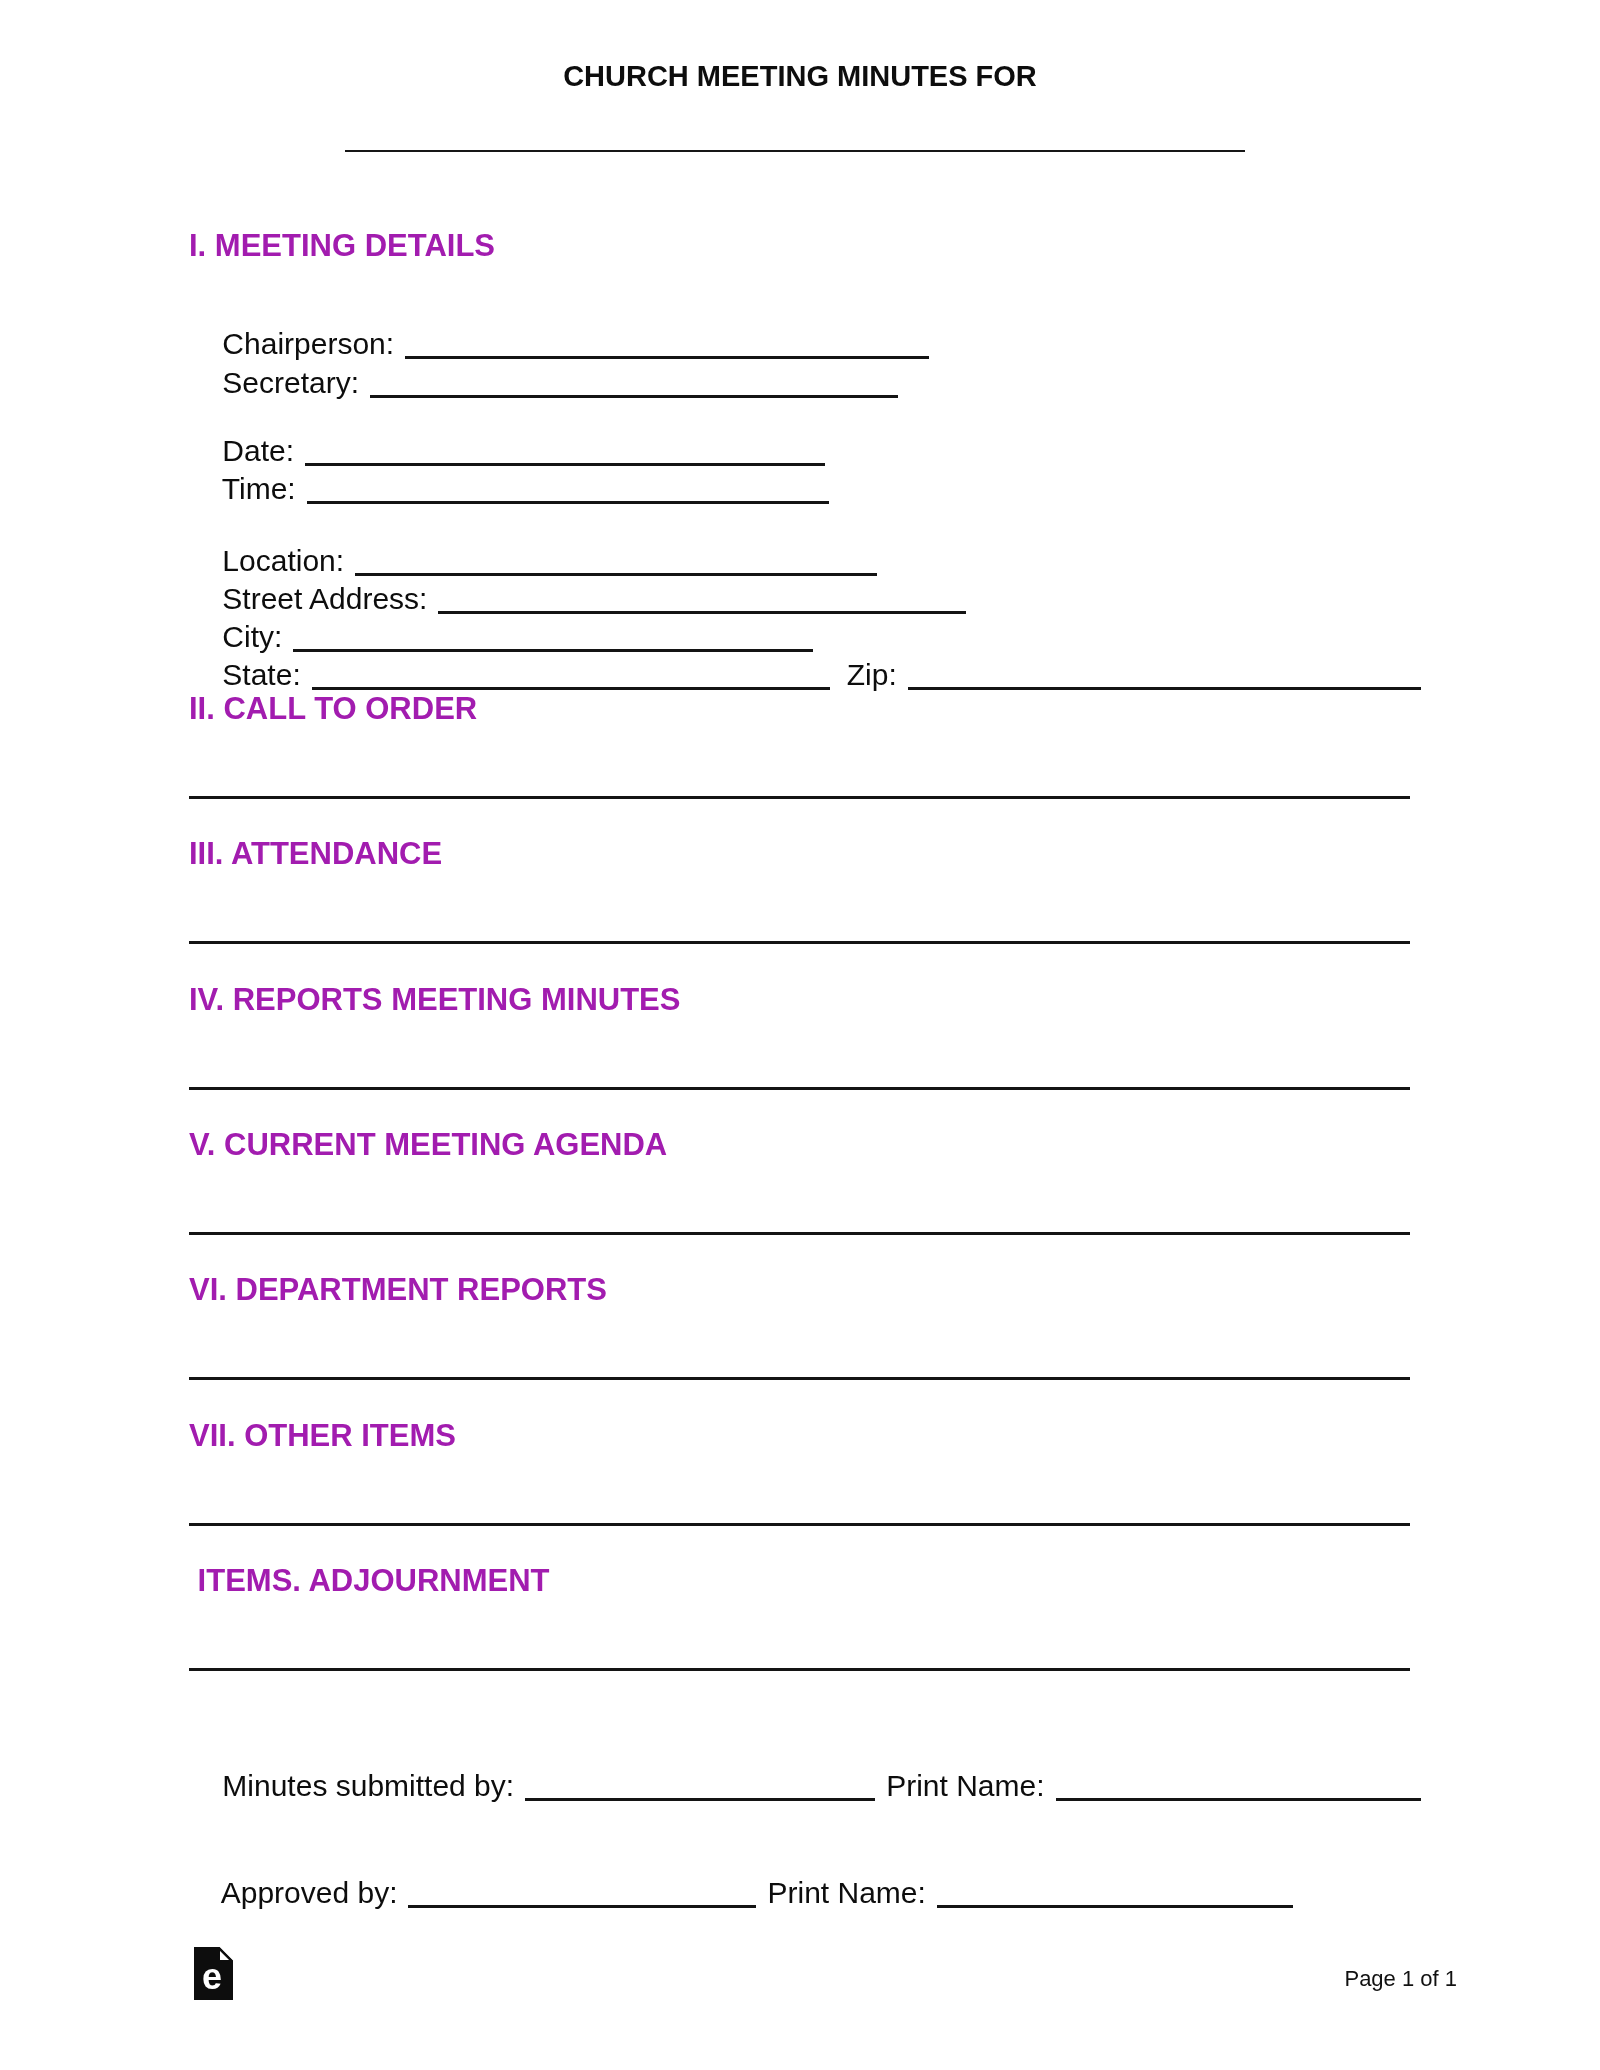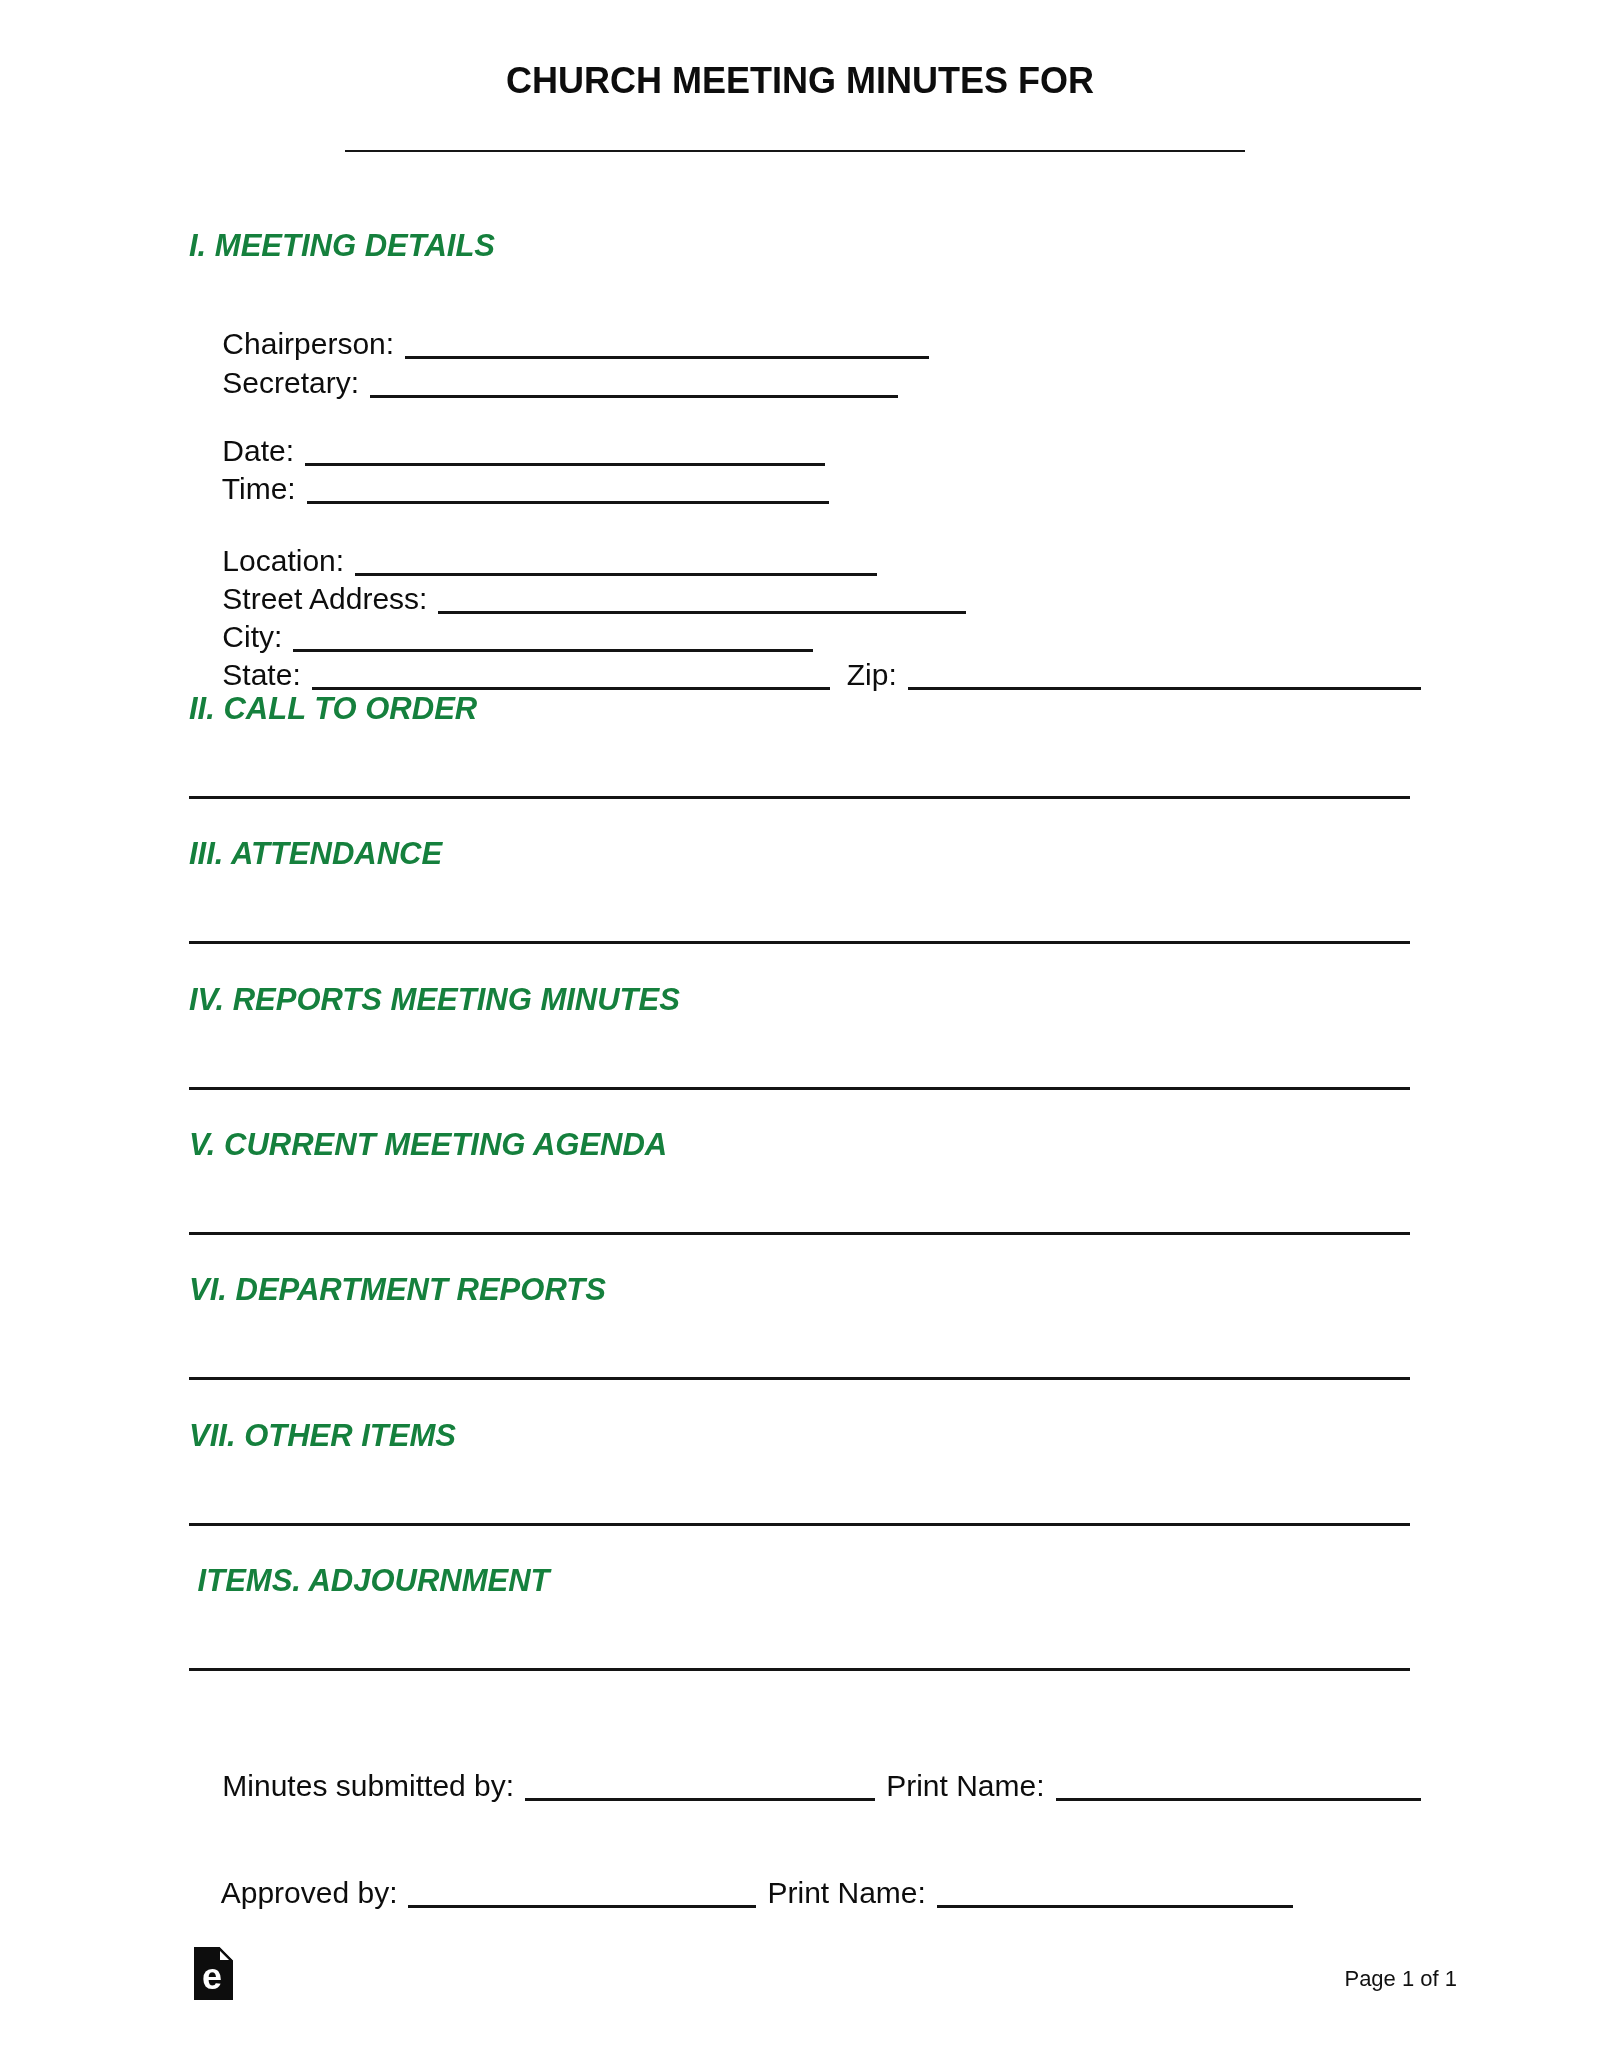--- a/index.html
+++ b/index.html
@@ -16,43 +16,42 @@
     color: #0d0d0d;
     overflow: hidden;
   }
   .doc-title {
     position: absolute;
     top: 60px;
     left: 0;
     width: 100%;
     margin: 0;
     text-align: center;
-    font-size: 36px;
+    font-size: 29px;
     font-weight: bold;
     letter-spacing: 0px;
     color: #0d0d0d;
     white-space: pre;
   }
   .title-underline {
     position: absolute;
     top: 150px;
     left: 345px;
     width: 900px;
     height: 0;
     border-bottom: 2px solid #161616;
   }
   .heading {
     position: absolute;
     left: 189px;
     margin: 0;
     font-size: 31px;
     font-weight: bold;
     white-space: pre;
-    color: #15803d;
-    font-style: italic;
+    color: #a21caf;
   }
   .field-row {
     position: absolute;
     left: 189px;
     font-size: 30px;
     line-height: 30px;
     white-space: pre;
   }
   .fill {
     display: inline-block;

